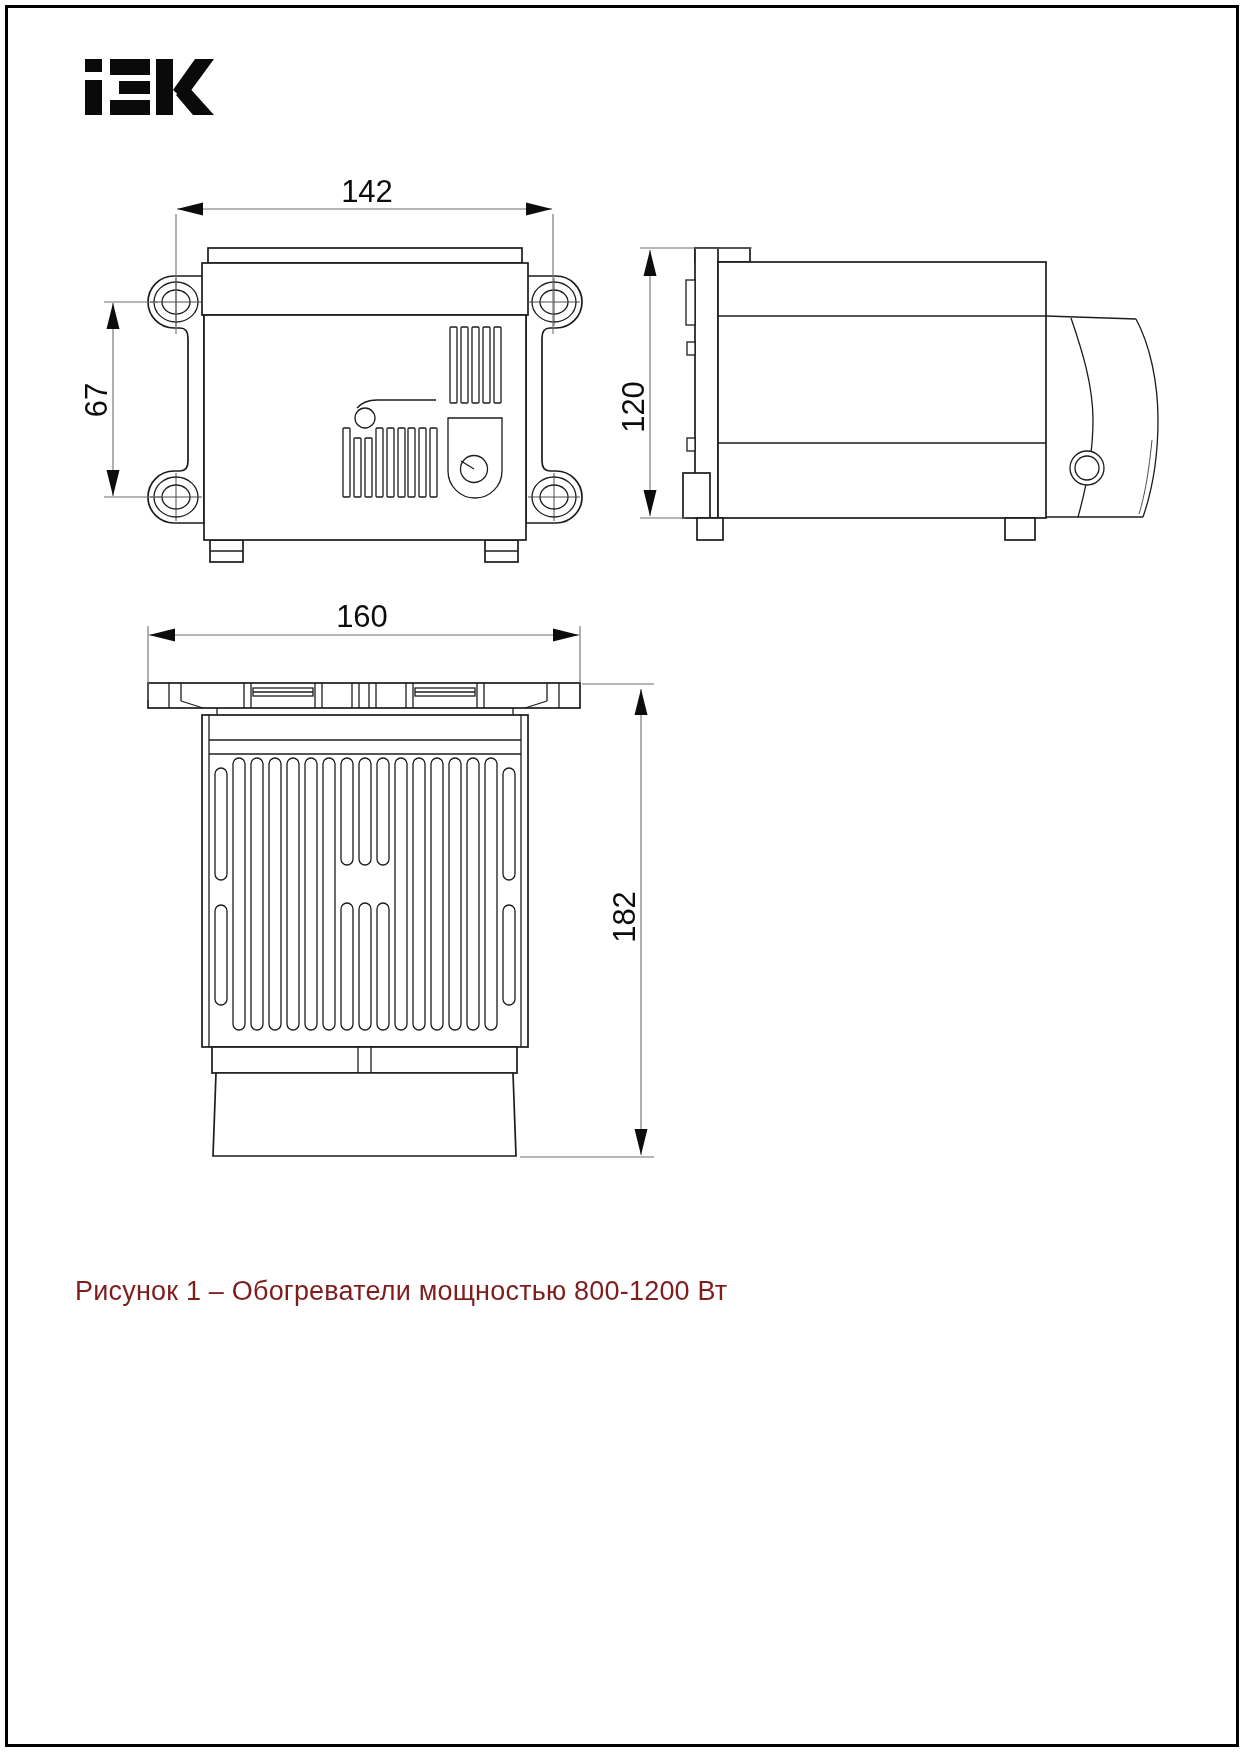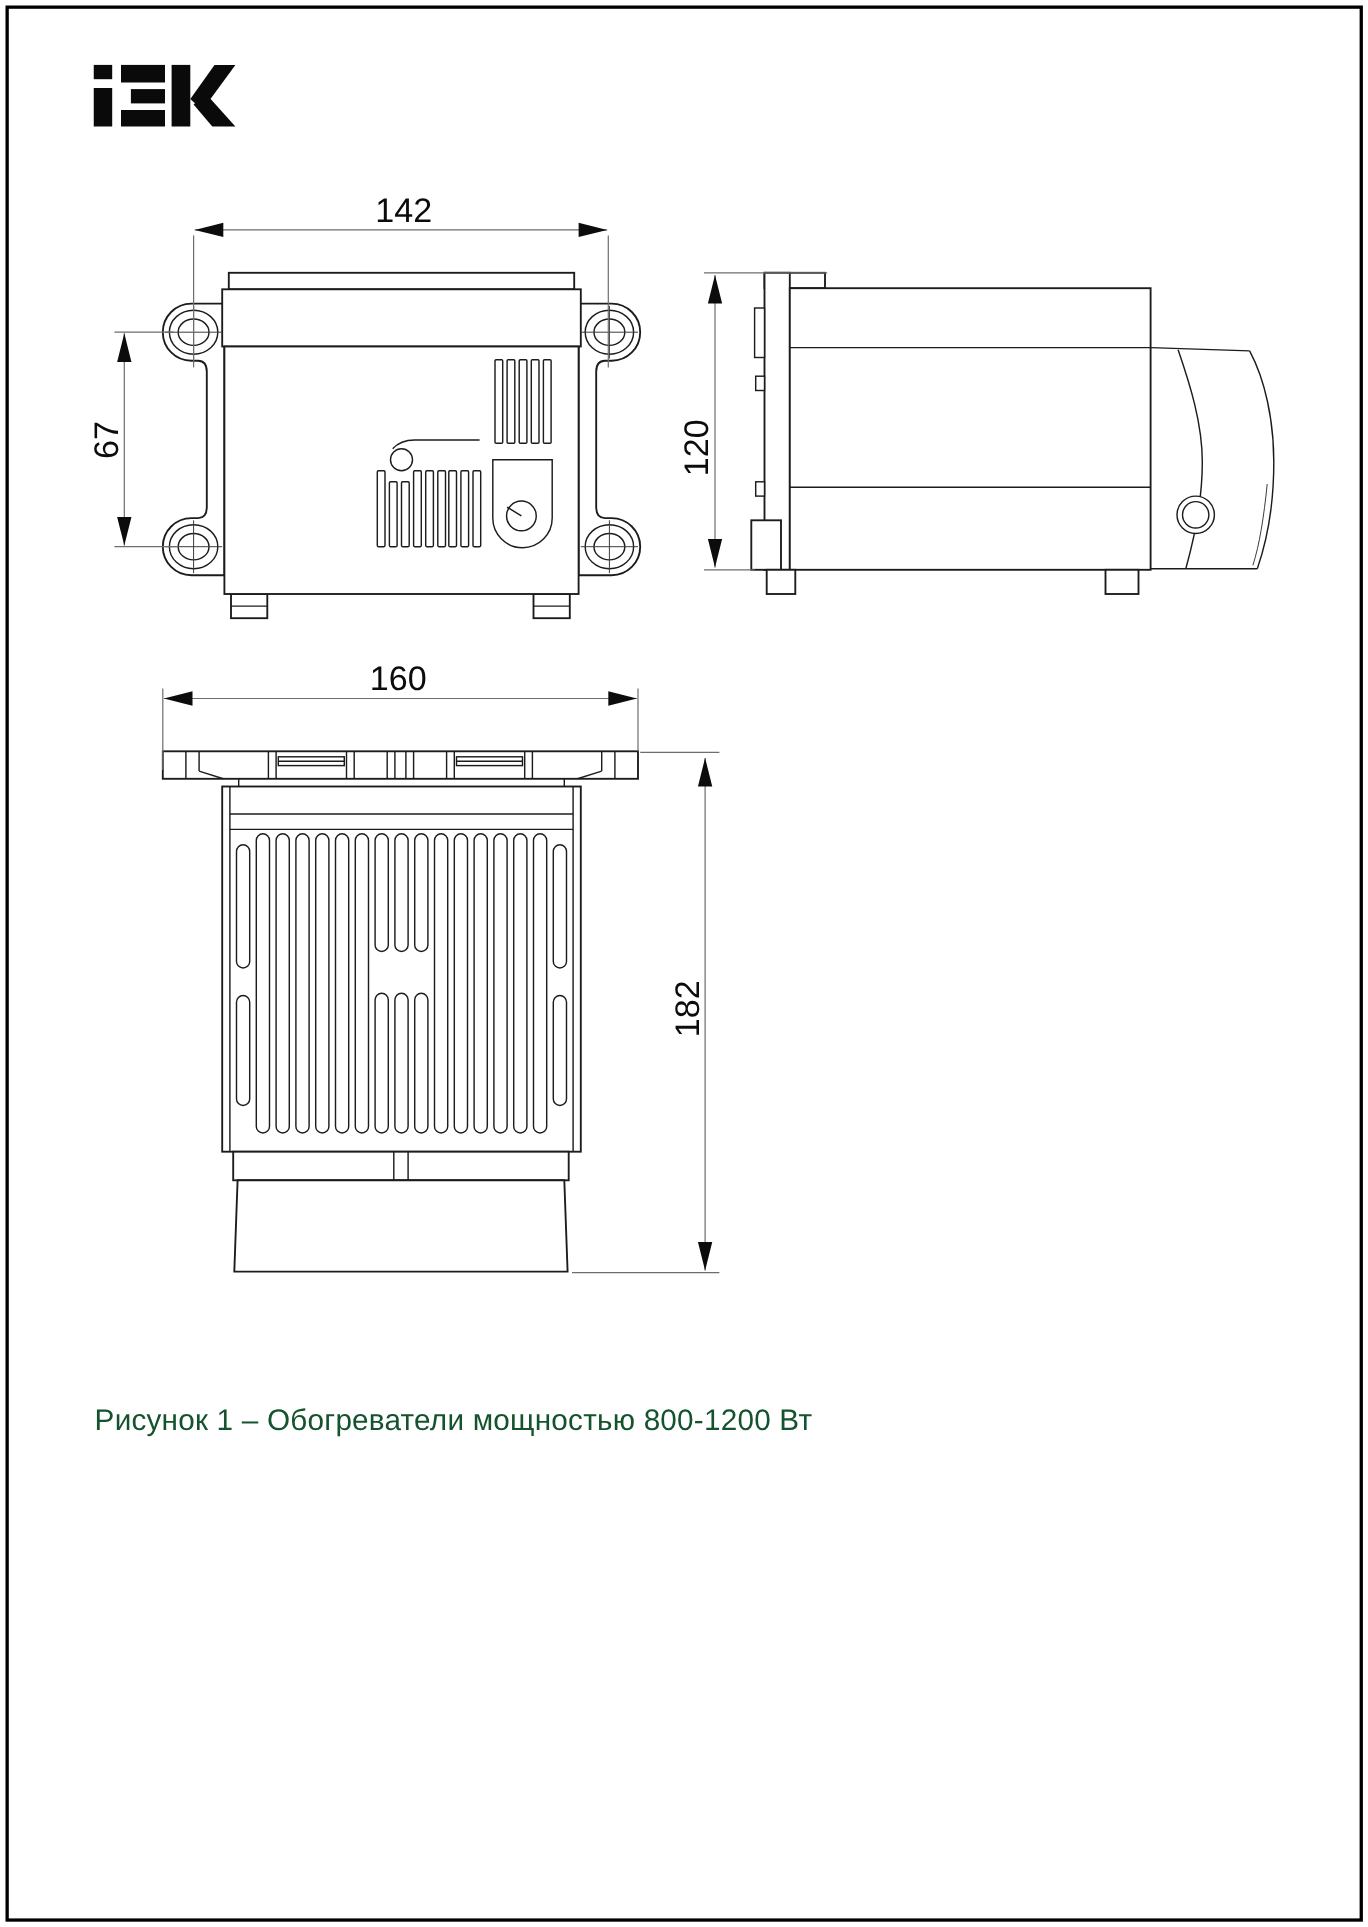--- a/index.html
+++ b/index.html
@@ -11,22 +11,22 @@
     overflow:hidden;
   }
   .frame{
     position:absolute; inset:5px;
     border:3px solid #000;
     pointer-events:none;
   }
   .logo{ position:absolute; left:85px; top:58px; }
   .drawing{ position:absolute; left:0; top:0; }
   .caption{
-    position:absolute; left:86px; top:1276px;
-    font-size:27px; color:#14532d; letter-spacing:0.2px;
+    position:absolute; left:75px; top:1276px;
+    font-size:27px; color:#7f1d1d; letter-spacing:0.2px;
     white-space:nowrap;
   }
   svg .outline{ fill:#fff; stroke:#1c1c1c; stroke-width:1.7px; }
   svg .detail { fill:none; stroke:#1c1c1c; stroke-width:1.3px; }
   svg .detailf{ fill:#fff; stroke:#1c1c1c; stroke-width:1.3px; }
   svg .thin   { fill:none; stroke:#3a3a3a; stroke-width:0.9px; }
   svg .dim    { fill:none; stroke:#6e6e6e; stroke-width:1.1px; }
   svg .arrow  { fill:#0c0c0c; stroke:none; }
   svg .dimtxt { fill:#0c0c0c; font-family:"Liberation Sans",sans-serif; font-size:31px; }
 </style>

